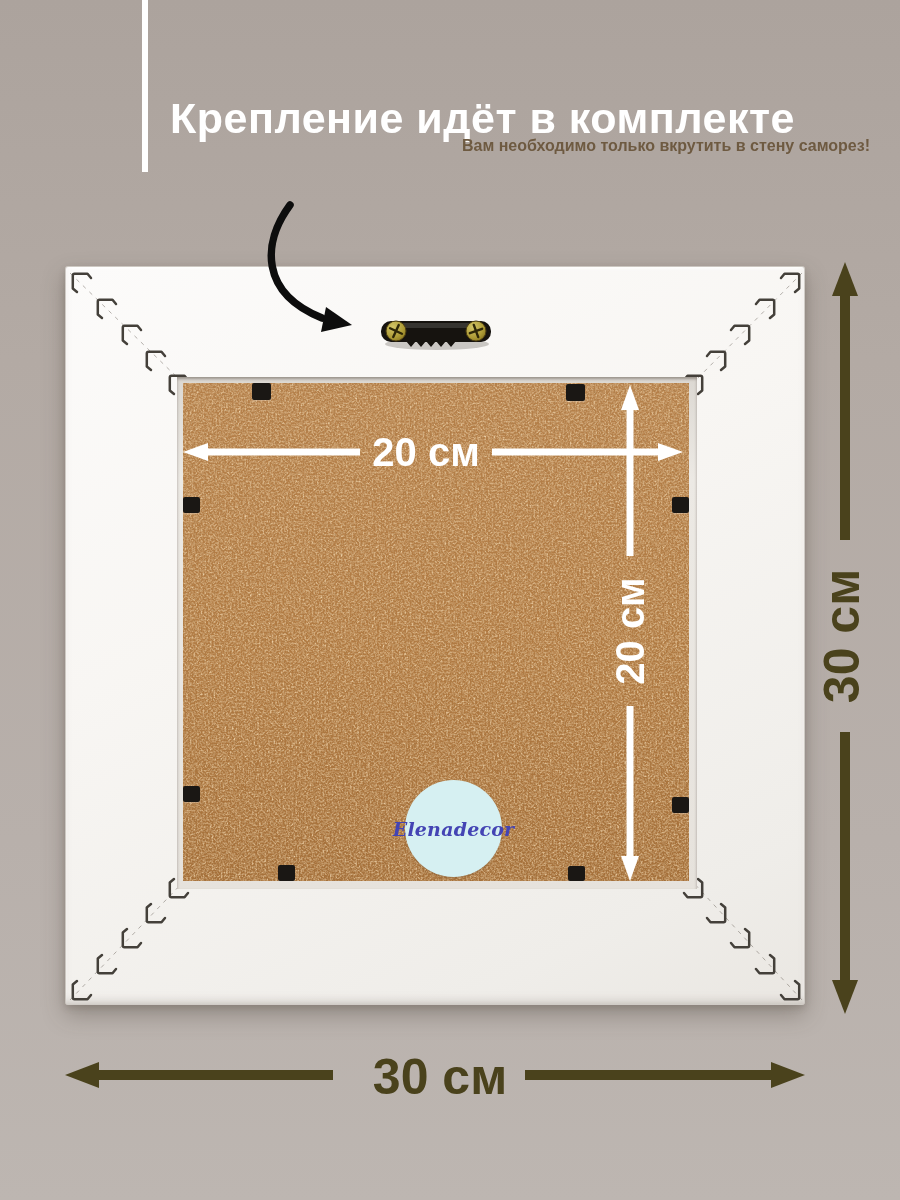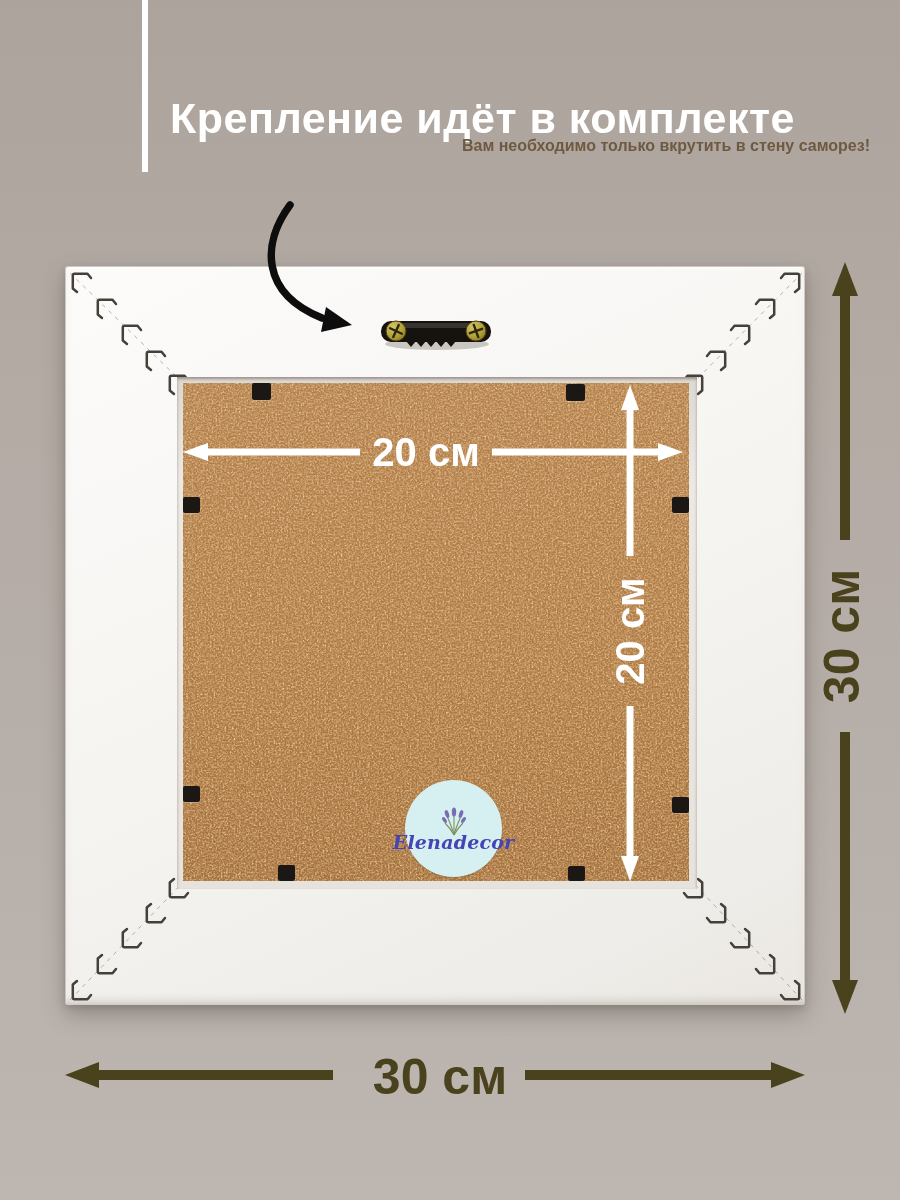--- a/index.html
+++ b/index.html
@@ -38,21 +38,21 @@
     background:var(--panel-brown,#b0783f);
     box-shadow:inset 0 4px 6px rgba(45,33,22,.45),inset 3px 0 5px rgba(45,33,22,.28),
                inset -3px -2px 5px rgba(45,33,22,.3);
   }
   .panel > svg.texture{position:absolute;inset:0;width:100%;height:100%;}
   
   .clip{position:absolute;background:#1a1714;border-radius:2px;box-shadow:0 1px 1px rgba(255,255,255,.25);}
   
   .logo{
     position:absolute;left:222px;top:397px;width:97px;height:97px;border-radius:50%;
-    background:var(--logo-bg,#d6f0f2);display:flex;flex-direction:column;align-items:center;justify-content:center;
+    background:var(--logo-bg,#d6f0f2);display:flex;flex-direction:row;align-items:center;justify-content:center;
     box-shadow:0 1px 2px rgba(80,60,40,.25);
   }
   .logo .sprig{margin-bottom:-6px;}
   .logo .brand{
     font-family:"DejaVu Serif",serif;font-style:italic;font-weight:700;
     font-size:19px;color:var(--logo-text,#4444b4);letter-spacing:0.2px;
   }
   
   .dim-label{position:absolute;font-weight:700;white-space:nowrap;transform:translate(-50%,-50%);}
   .dim-label.rot{transform:translate(-50%,-50%) rotate(-90deg);}

